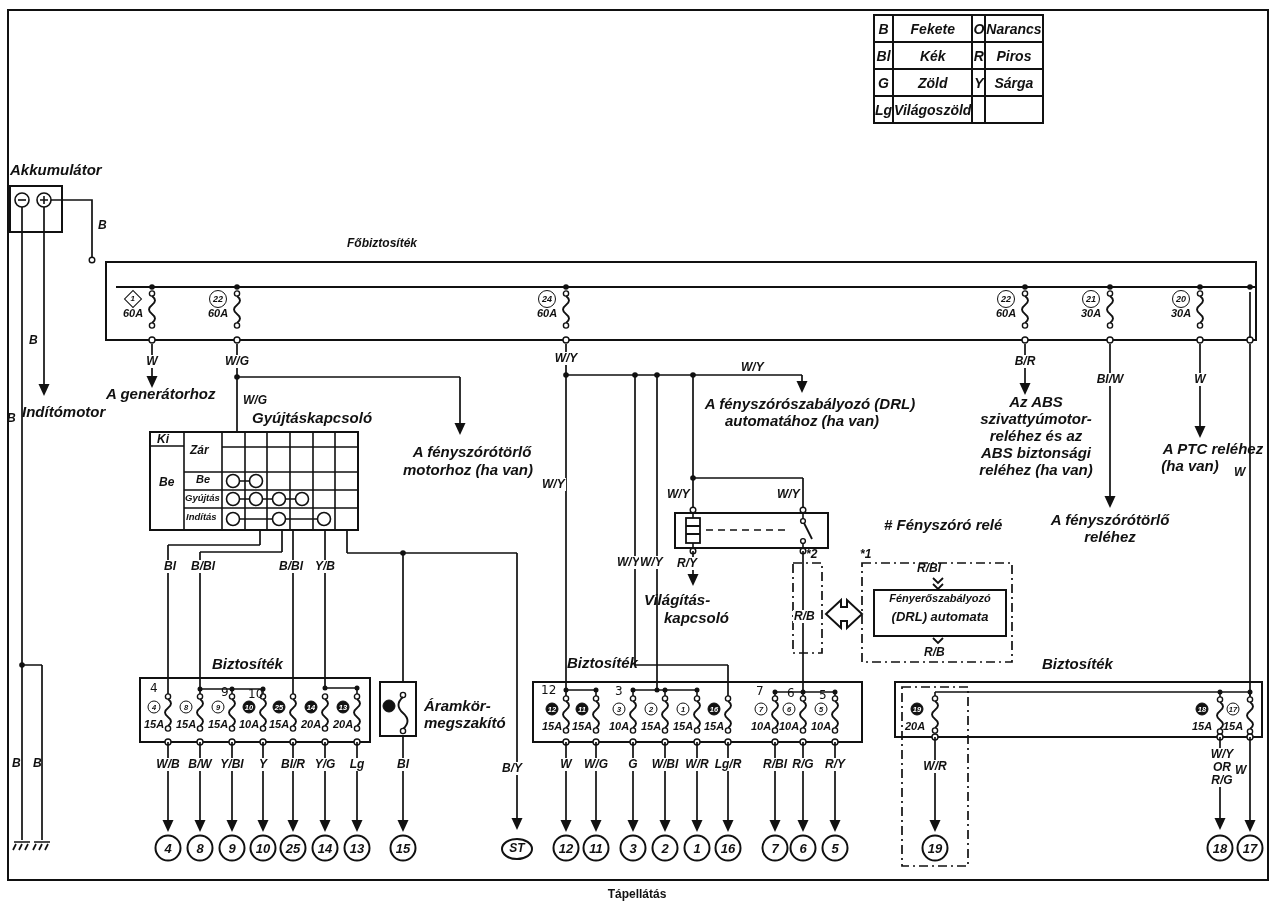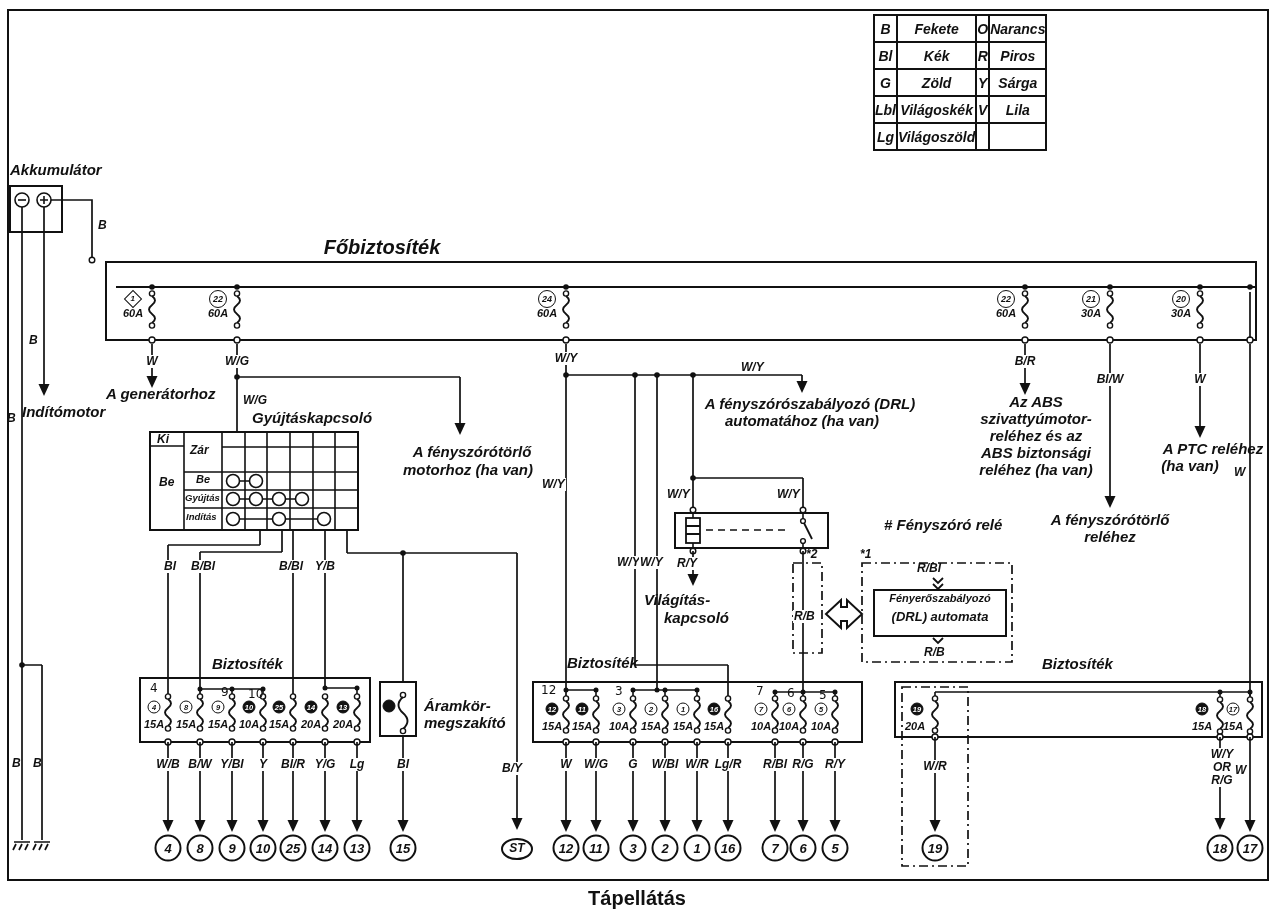--- a/index.html
+++ b/index.html
@@ -1,21 +1,21 @@
 <!DOCTYPE html>
 <html><head>
 <meta charset="utf-8">
 <style>
   html,body{margin:0;padding:0;background:#fff;}
   #stage{position:relative;width:1280px;height:915px;background:#fff;overflow:hidden;
          font-family:"Liberation Sans",sans-serif;color:#111;}
   svg{position:absolute;left:0;top:0;}
   .l{position:absolute;white-space:nowrap;font:italic 700 12px "Liberation Sans",sans-serif;line-height:1.05;color:#111;}
   .s15{font-size:15px;}
-  .s16{font-size:20px;}
+  .s16{font-size:12px;}
   .s11{font-size:11px;}
   .s10{font-size:9.5px;}
   .c{transform:translateX(-50%);}
   .wbg{background:#fff;padding:0 1px;}
   .hand{font:400 12px "DejaVu Sans",sans-serif;}
   .up{font-style:normal;}
   .ficon{position:absolute;width:13px;height:13px;border:1.5px solid #111;border-radius:50%;
          background:#fff;display:flex;align-items:center;justify-content:center;
          font:italic 700 7.5px "Liberation Sans",sans-serif;transform:translate(-50%,-50%);box-sizing:border-box;}
   .ficon.f{background:#111;color:#fff;}
@@ -339,26 +339,20 @@
           <td>Bl</td>
           <td>Kék</td>
           <td>R</td>
           <td>Piros</td>
         </tr>
   <tr>
           <td>G</td>
           <td>Zöld</td>
           <td>Y</td>
           <td>Sárga</td>
-        </tr>
-  <tr>
-          <td>Lbl</td>
-          <td>Világoskék</td>
-          <td>V</td>
-          <td>Lila</td>
         </tr>
   <tr>
           <td>Lg</td>
           <td>Világoszöld</td>
           <td></td>
           <td></td>
         </tr>
 </tbody>
     </table>
 

